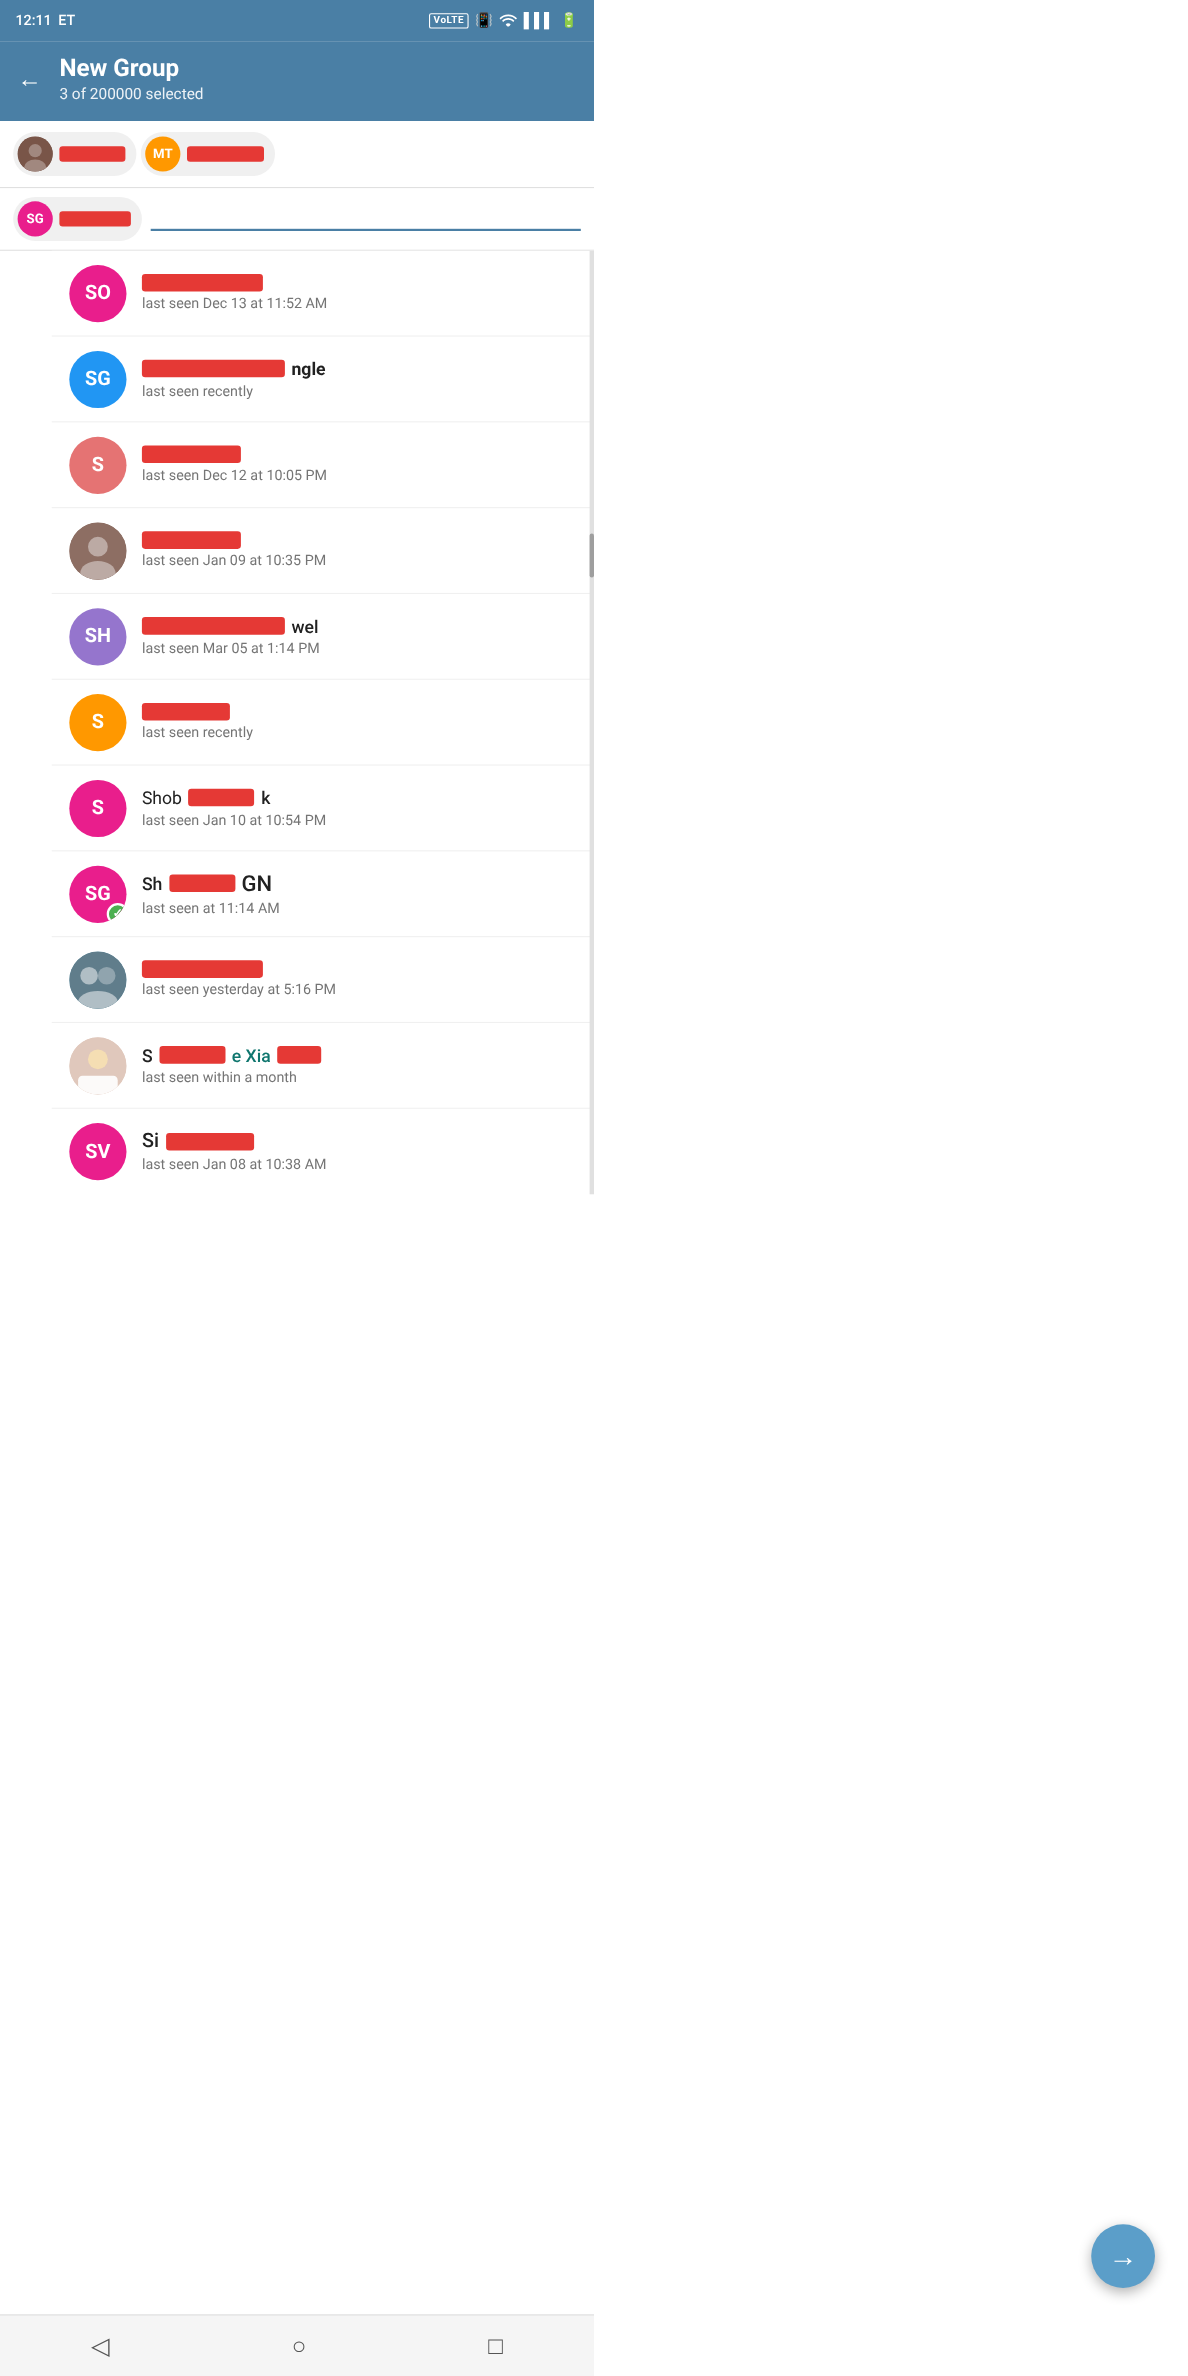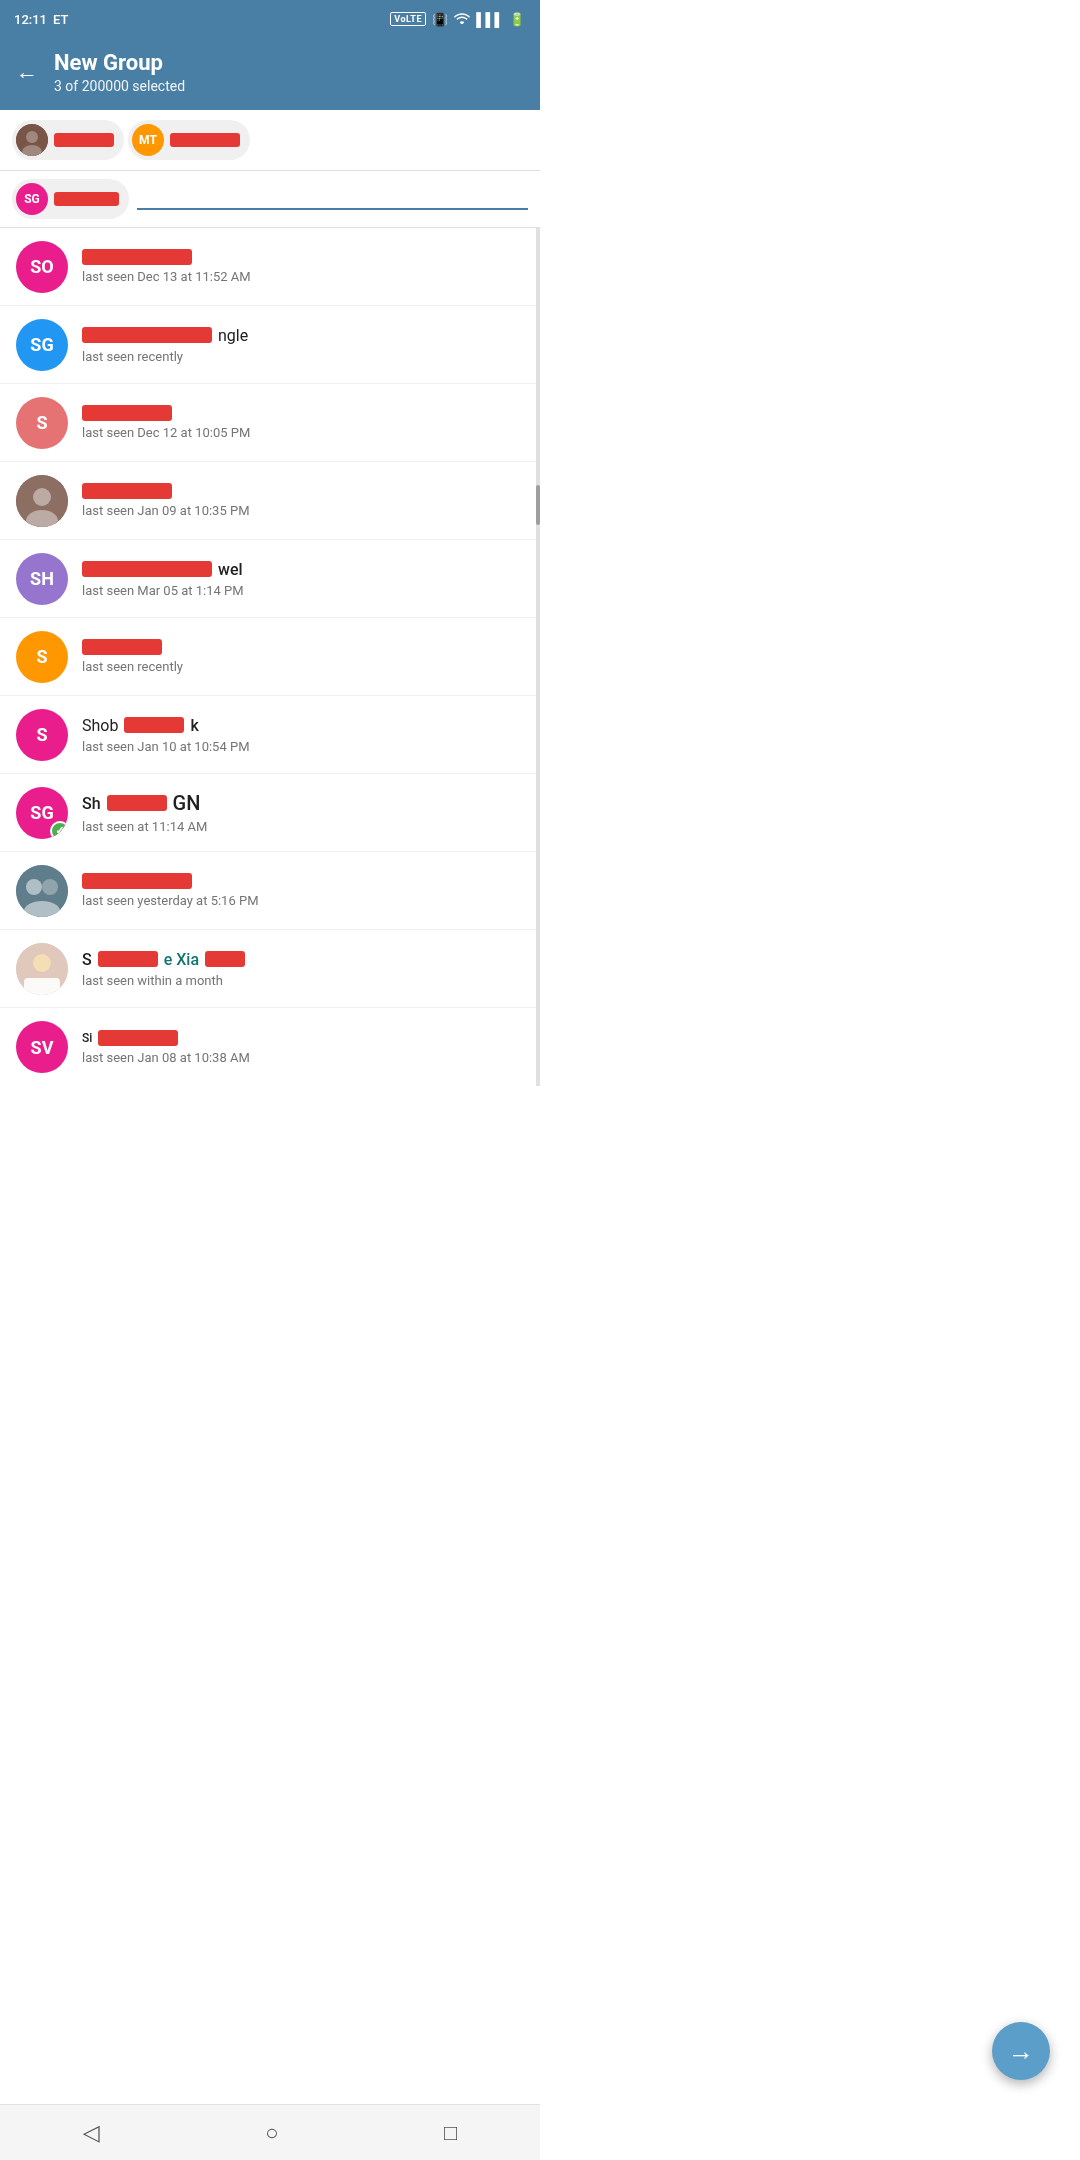--- a/index.html
+++ b/index.html
@@ -185,20 +185,21 @@
       gap: 6px;
     }
     .contact-status {
       font-size: 13px;
       color: #757575;
     }
 
     
     .list-wrapper {
       position: relative;
+      margin-left: 47px;
     }
     .scrollbar-track {
       position: absolute;
       right: 0;
       top: 0;
       bottom: 0;
       width: 4px;
       background: #e0e0e0;
     }
     .scrollbar-thumb {
@@ -325,21 +326,21 @@
         </div>
         <div class="contact-status">last seen Dec 13 at 11:52 AM</div>
       </div>
     </div>
 
     <div class="contact-item">
       <div class="contact-avatar" style="background:#2196F3;">SG</div>
       <div class="contact-info">
         <div class="contact-name">
           <span style="display:inline-block;width:130px;height:16px;background:#e53935;border-radius:3px;"></span>
-          <span style="color:#212121;font-size:16px;font-weight:400;">ngle</span>
+          <span style="color:#212121;font-size:16px;font-weight:700;">ngle</span>
         </div>
         <div class="contact-status">last seen recently</div>
       </div>
     </div>
 
     <div class="contact-item">
       <div class="contact-avatar" style="background:#e57373;">S</div>
       <div class="contact-info">
         <div class="contact-name">
           <span style="display:inline-block;width:90px;height:16px;background:#e53935;border-radius:3px;"></span>
@@ -445,21 +446,21 @@
           <span style="display:inline-block;width:40px;height:16px;background:#e53935;border-radius:3px;vertical-align:middle;"></span>
         </div>
         <div class="contact-status">last seen within a month</div>
       </div>
     </div>
 
     <div class="contact-item" style="border-bottom:none;">
       <div class="contact-avatar" style="background:#e91e8c;">SV</div>
       <div class="contact-info">
         <div class="contact-name">
-          <span style="font-size:12px;font-weight:500;color:#212121;">Si</span>
+          <span style="font-size:18px;font-weight:500;color:#212121;">Si</span>
           <span style="display:inline-block;width:80px;height:16px;background:#e53935;border-radius:3px;vertical-align:middle;"></span>
         </div>
         <div class="contact-status">last seen Jan 08 at 10:38 AM</div>
       </div>
     </div>
 
   </div>
   <div class="scrollbar-track">
     <div class="scrollbar-thumb"></div>
   </div>

